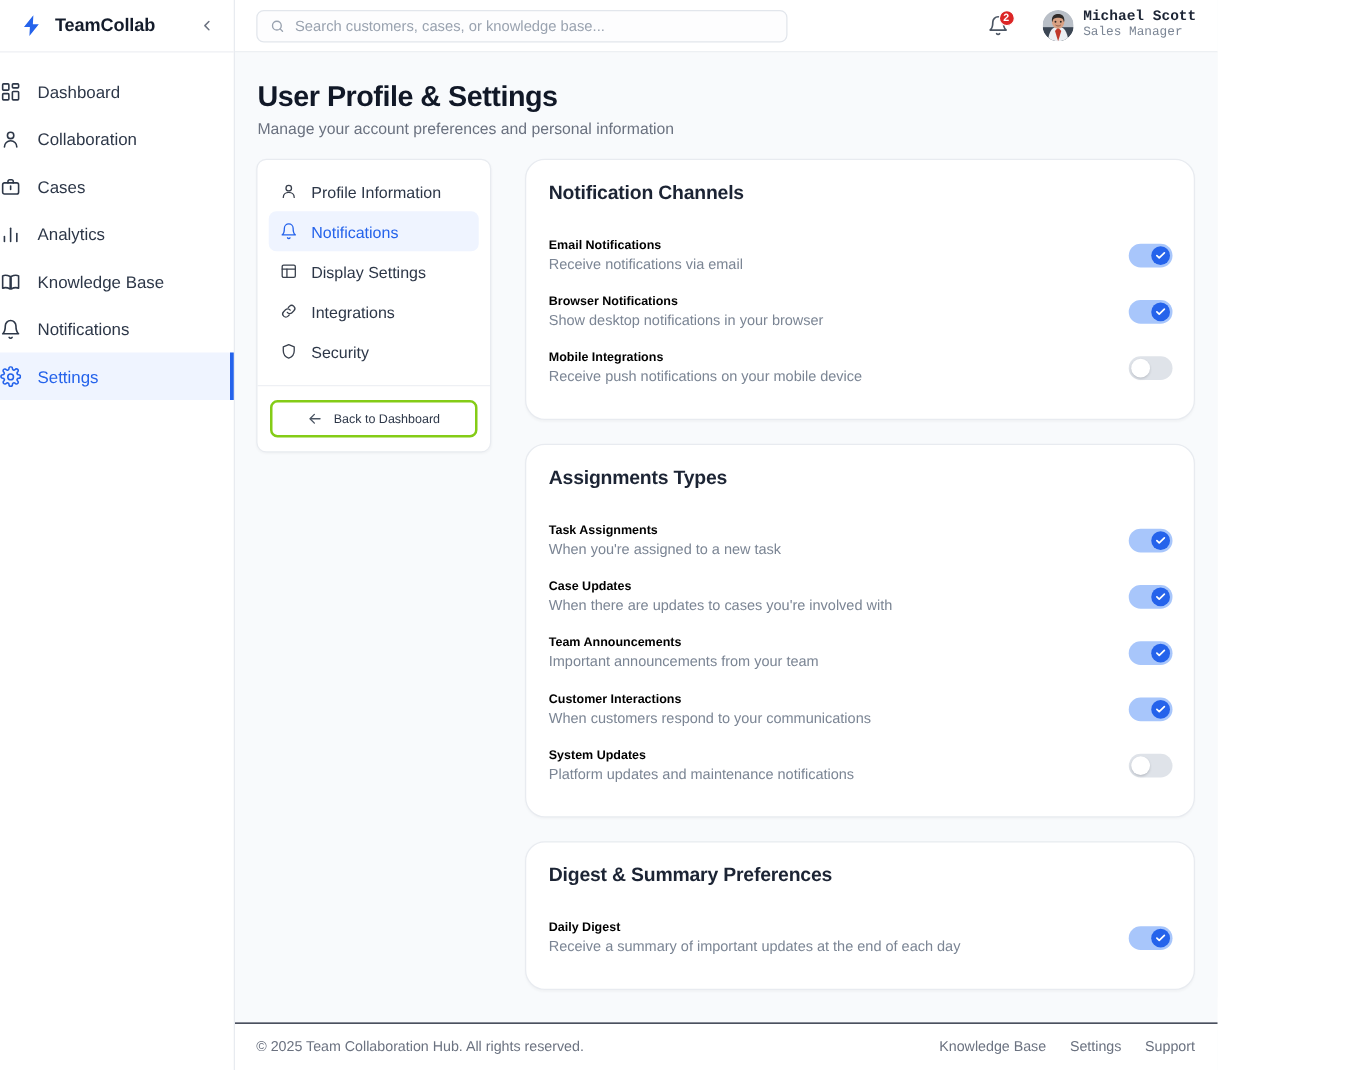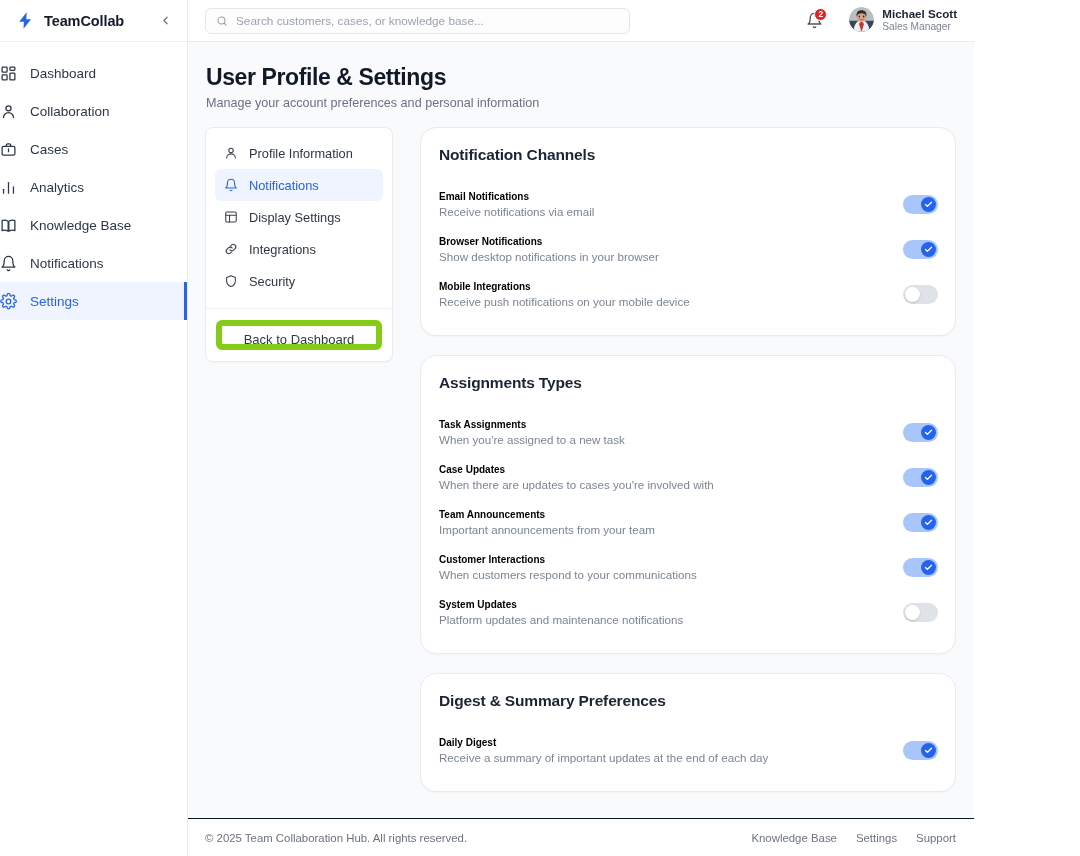--- a/index.html
+++ b/index.html
@@ -80,21 +80,21 @@
   .bell-wrap { position: relative; width: 22px; height: 22px; display:flex; align-items:center; justify-content:center; cursor:pointer; }
   .bell-ico { width: 17px; height: 17px; color: #4b5563; display:block; }
   .bell-badge {
     position: absolute; top: -2px; right: -2px;
     min-width: 13px; height: 13px; border-radius: 50%;
     background: #dc2626; color: #fff;
     font-size: 8.5px; font-weight: 700;
     display: flex; align-items: center; justify-content: center;
     border: 1.5px solid #fff; padding: 0 2px;
   }
-  .user-box { display: flex; gap: 8px; cursor: pointer; margin-left: 8px; }
+  .user-box { display: flex; align-items: center; gap: 8px; cursor: pointer; margin-left: 8px; font-family: Liberation Mono, monospace; }
   .avatar { width: 25px; height: 25px; border-radius: 50%; overflow: hidden; flex-shrink: 0; display:block; }
   .user-meta { display: flex; flex-direction: column; line-height: 1.25; }
   .user-name { font-size: 11.6px; font-weight: 700; color: #1c2434; }
   .user-role { font-size: 10.2px; color: #7b8594; }
 
   
   .content {
     flex: 1; overflow: hidden;
     padding: 22px 18px 0 17px;
     background: #f8fafc;
@@ -122,25 +122,25 @@
     border-radius: 6px;
     font-size: 12.8px; color: #2d3748; cursor: pointer;
   }
   .subnav-item .sn-ico { width: 14px; height:14px; flex-shrink:0; display:flex; align-items:center; justify-content:center; color:#39404d; }
   .subnav-item.active { background: #eff4ff; color: #2563eb; font-weight: 500; }
   .subnav-item.active .sn-ico { color: #2563eb; }
   .subnav-divider { height: 1px; background: #eef0f4; margin: 3px 0 0 0; }
   .back-wrap { padding: 11px 10px 11px 10px; }
   .back-btn {
     width: 100%; height: 30px;
-    border: 6px solid #84cc16; border-radius: 6px;
+    border: 2px solid #84cc16; border-radius: 6px;
     background: #fff; cursor: pointer;
     display: flex; align-items: center; justify-content: center; gap: 9px;
     font-family: "Liberation Sans", sans-serif;
-    font-size: 13px; color: #2d3748; flex-direction: column;
+    font-size: 10px; color: #2d3748;
   }
   .back-arrow { width: 12px; height: 12px; color:#4b5563; display:block; }
 
   
   .panels { flex: 1; display: flex; flex-direction: column; gap: 19px; min-width: 0; }
   .panel {
     background: #fff; border: 1px solid #e8ebf0;
     border-radius: 16px;
     padding: 18px 17px 18px 18px;
     box-shadow: 0 1px 2px rgba(16,24,40,0.03);

